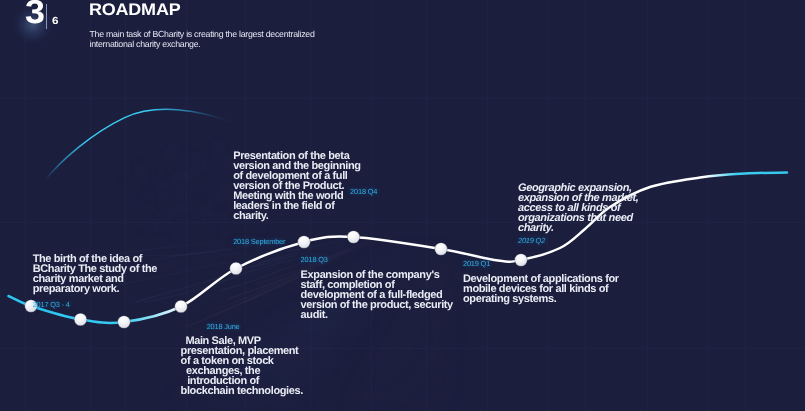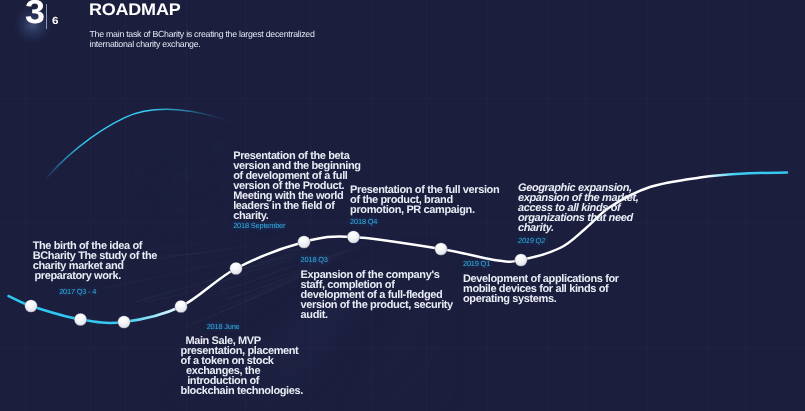--- a/index.html
+++ b/index.html
@@ -765,21 +765,21 @@
         <circle cx="124" cy="322" r="6.3" fill="url(#gNode)" stroke="#1d2140" stroke-width="0.7" stroke-opacity=".45"></circle>
         <circle cx="181" cy="306.5" r="6.3" fill="url(#gNode)" stroke="#1d2140" stroke-width="0.7" stroke-opacity=".45"></circle>
         <circle cx="236" cy="268.5" r="6.3" fill="url(#gNode)" stroke="#1d2140" stroke-width="0.7" stroke-opacity=".45"></circle>
         <circle cx="304" cy="242" r="6.3" fill="url(#gNode)" stroke="#1d2140" stroke-width="0.7" stroke-opacity=".45"></circle>
         <circle cx="353.5" cy="237" r="6.3" fill="url(#gNode)" stroke="#1d2140" stroke-width="0.7" stroke-opacity=".45"></circle>
         <circle cx="441" cy="249" r="6.3" fill="url(#gNode)" stroke="#1d2140" stroke-width="0.7" stroke-opacity=".45"></circle>
         <circle cx="521" cy="260" r="6.3" fill="url(#gNode)" stroke="#1d2140" stroke-width="0.7" stroke-opacity=".45"></circle>
       </g>
   </svg>
 
-  <div class="blk" style="left:32.7px;top:241px;width:90px;text-align:center;">
+  <div class="blk" style="left:32.7px;top:254px;width:90px;">
     <div class="desc">
       <div>The birth of the idea of</div>
         <div>BCharity The study of the</div>
       <div>charity market and</div>
         <div>preparatory work.</div>
     </div>
     <div class="date" style="margin-top:6px">2017 Q3 - 4</div>
   </div>
 
 
@@ -799,40 +799,35 @@
   <div class="blk" style="left:233.2px;top:150.8px;width:90px;">
     <div class="desc">
       <div>Presentation of the beta</div>
         <div>version and the beginning</div>
       <div>of development of a full</div>
         <div>version of the Product.</div>
       <div>Meeting with the world</div>
         <div>leaders in the field of</div>
       <div>charity.</div>
     </div>
-    <div class="date" style="">2018 September</div>
+    <div class="date" style="margin-top:16px">2018 September</div>
   </div>
 
   <div class="blk" style="left:300.6px;top:255.4px;width:115px;">
     <div class="date">2018 Q3</div>
     <div class="desc" style="margin-top:4.5px">
       <div>Expansion of the company's</div>
         <div>staff, completion of</div>
       <div>development of a full-fledged</div>
         <div>version of the product, security</div>
       <div>audit.</div>
     </div>
   </div>
 
   <div class="blk" style="left:350.1px;top:185.3px;width:110px;">
-    <div class="desc">
-      <div>Presentation of the full version</div>
-        <div>of the product, brand</div>
-      <div>promotion, PR campaign.</div>
-    </div>
     <div class="date" style="margin-top:1.5px">2018 Q4</div>
   </div>
 
   <div class="blk" style="left:463px;top:258.9px;width:115px;">
     <div class="date">2019 Q1</div>
     <div class="desc" style="margin-top:4.5px">
       <div>Development of applications for</div>
         <div>mobile devices for all kinds of</div>
       <div>operating systems.</div>
     </div>

